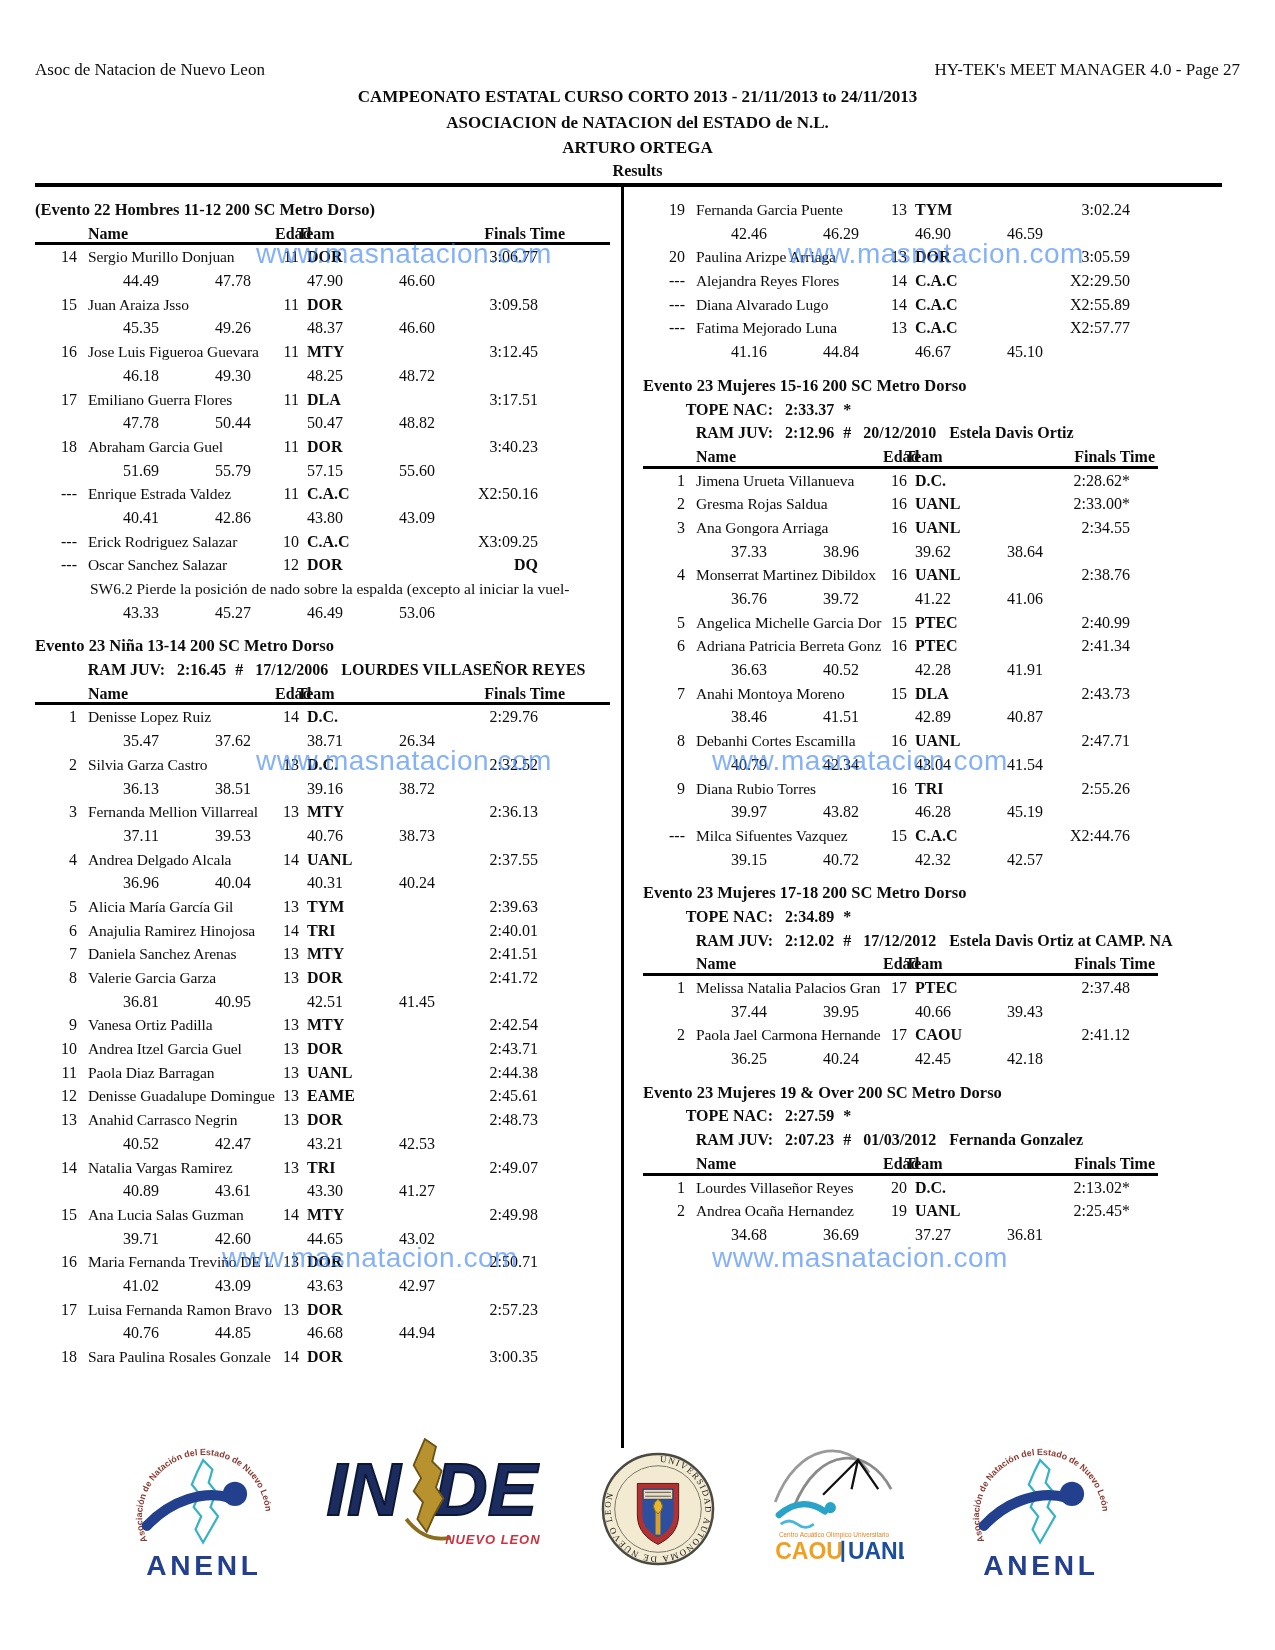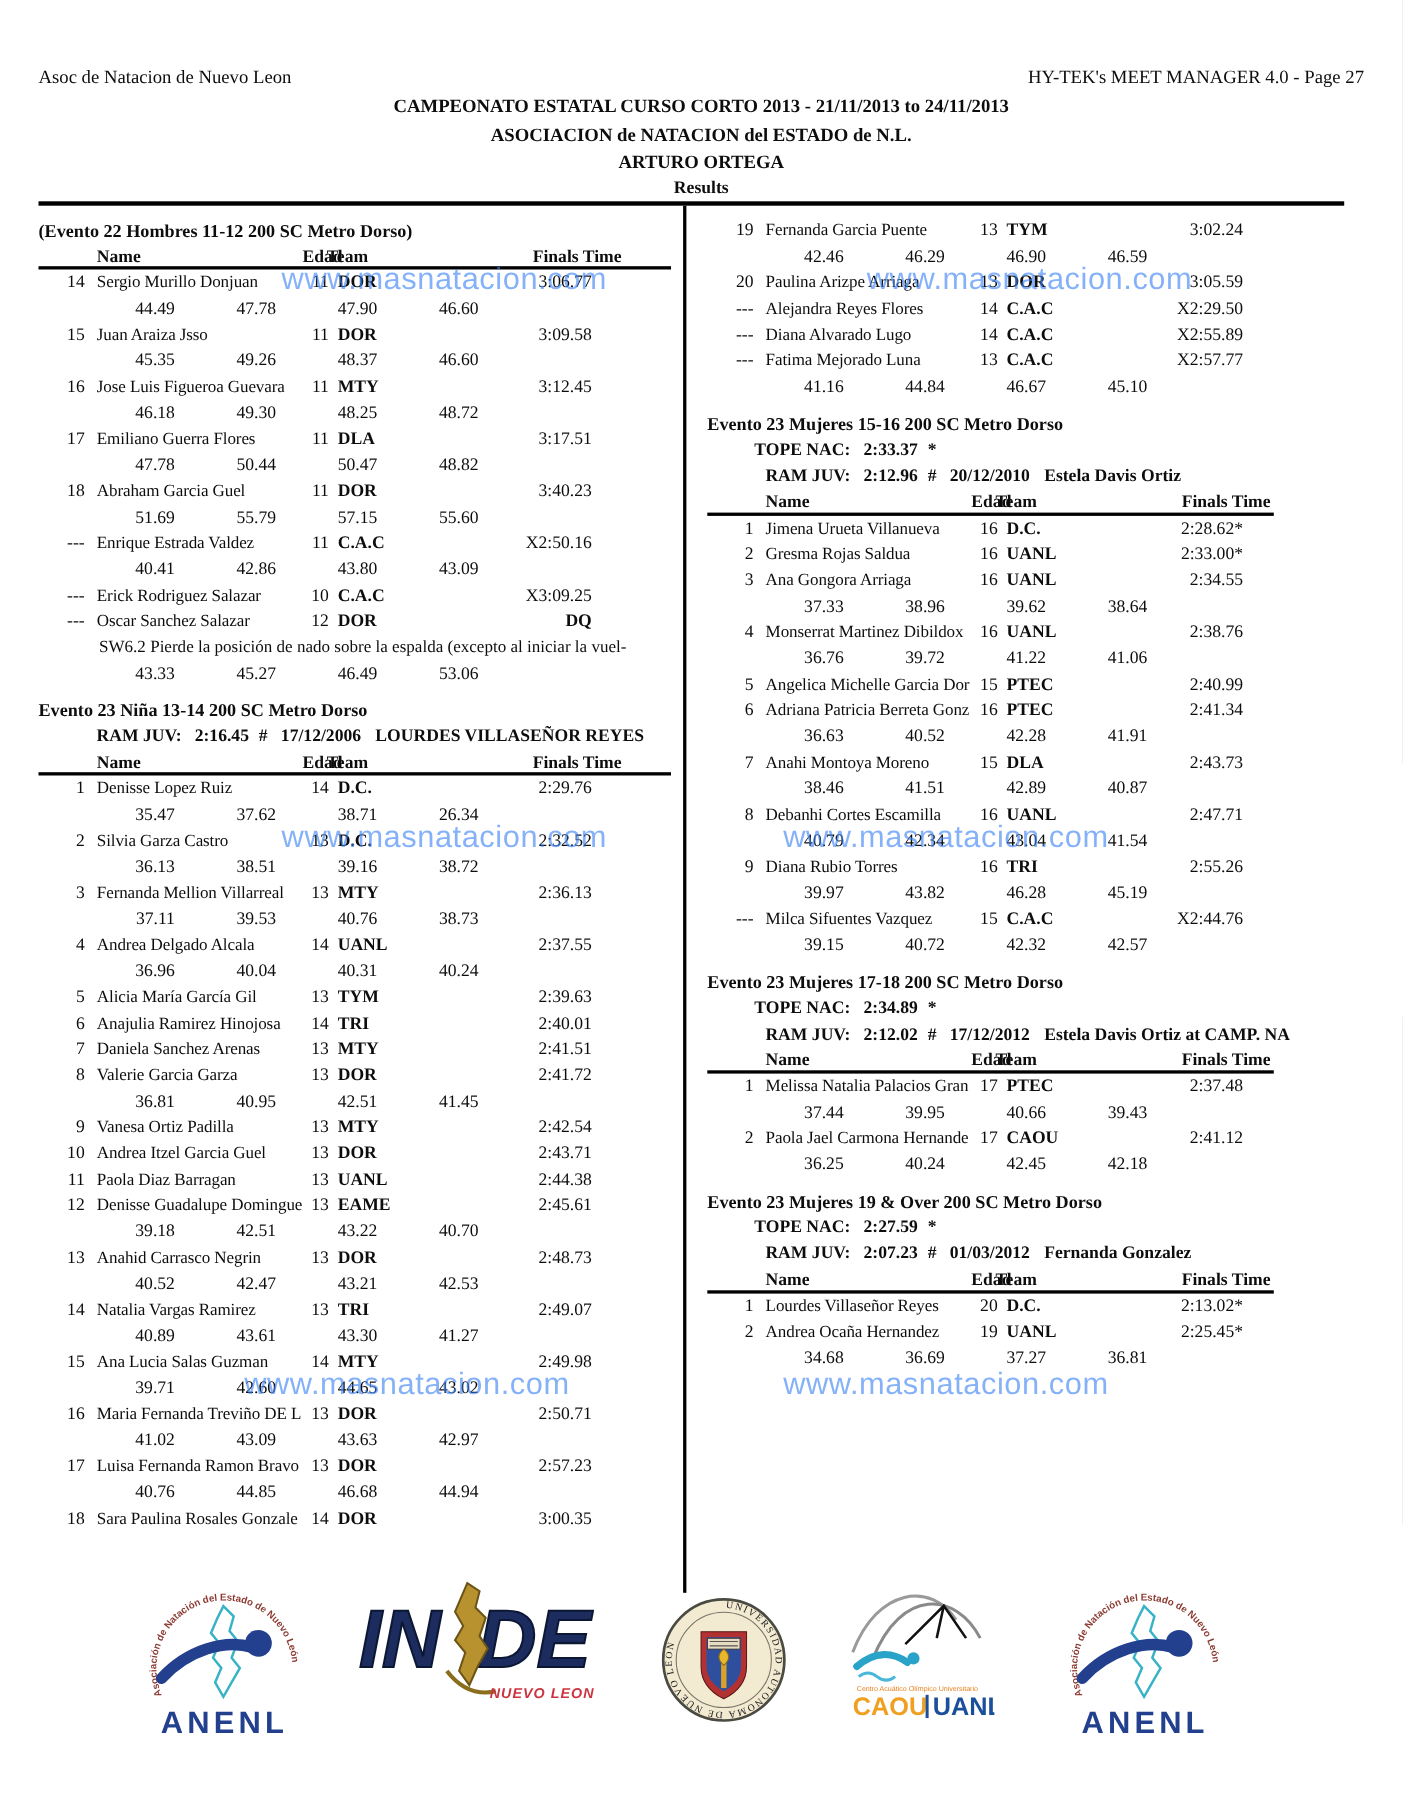--- a/index.html
+++ b/index.html
@@ -244,21 +244,20 @@
         <span class="team">UANL</span>
         <span class="time">2:44.38</span>
       </div>
       <div class="line main">
         <span class="rank">12</span>
         <span class="name">Denisse Guadalupe Domingue</span>
         <span class="edad">13</span>
         <span class="team">EAME</span>
         <span class="time">2:45.61</span>
       </div>
-      <div class="line splits"><span class="">39.18</span><span class="">42.51</span><span class="">43.22</span><span class="">40.70</span></div>
       <div class="line main">
         <span class="rank">13</span>
         <span class="name">Anahid Carrasco  Negrin</span>
         <span class="edad">13</span>
         <span class="team">DOR</span>
         <span class="time">2:48.73</span>
       </div>
       <div class="line splits"><span class="">40.52</span><span class="">42.47</span><span class="">43.21</span><span class="">42.53</span></div>
       <div class="line main">
         <span class="rank">14</span>

